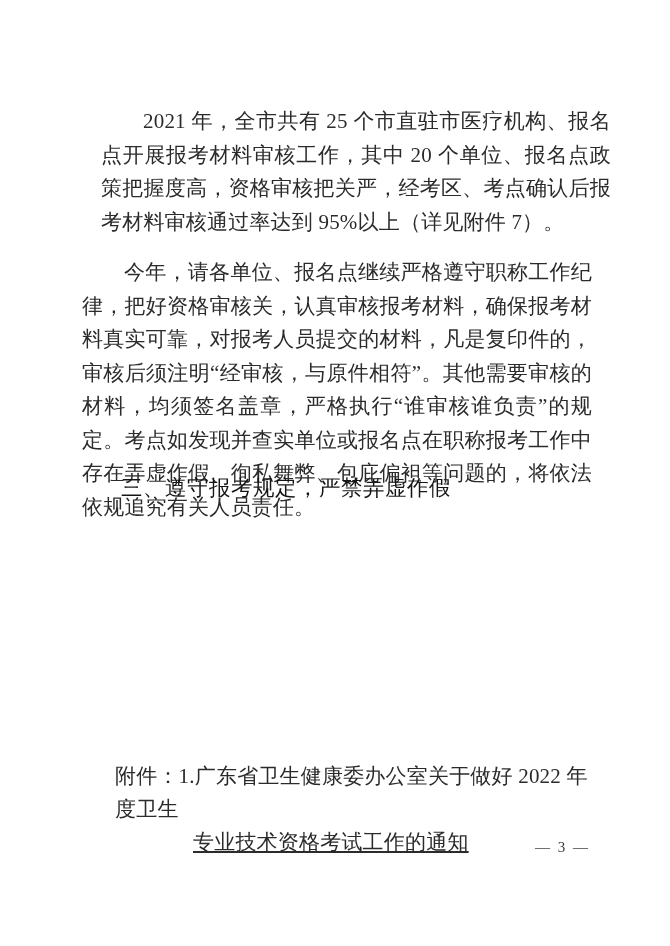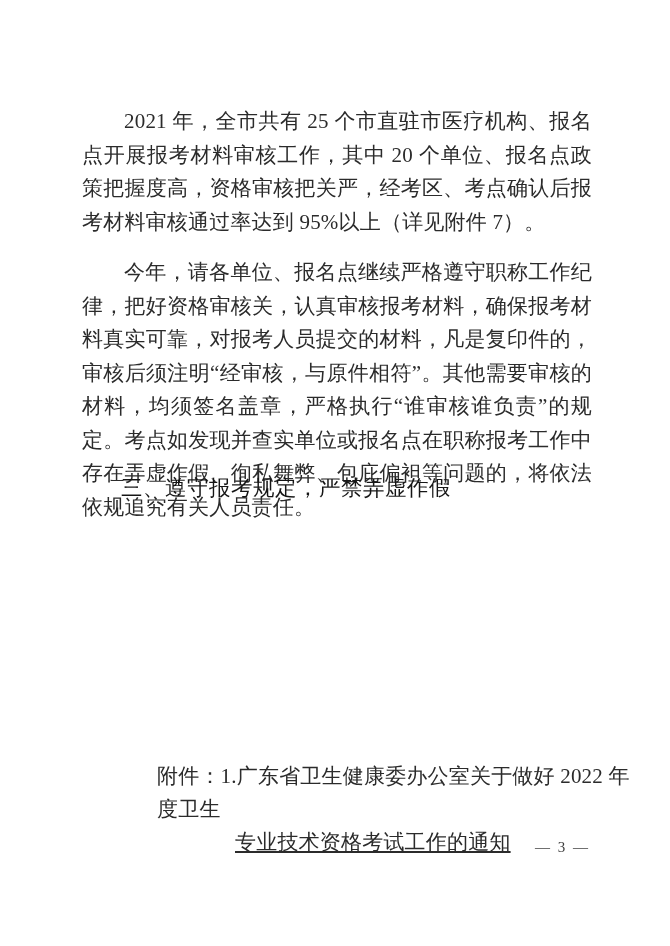--- a/index.html
+++ b/index.html
@@ -21,21 +21,21 @@
     left: 82px;
     width: 510px;
     margin: 0;
     font-size: 21px;
     line-height: 33.5px;
     text-align: justify;
     text-justify: inter-character;
     text-indent: 2em;
     letter-spacing: 0.2px;
   }
-  #p1 { top: 105px; }
+  #p1 { top: 105px; margin-left: 19px; }
   #p2 { top: 256px; }
   #p3 { top: 507px; }
   .section-heading {
     position: absolute;
     left: 86px;
     top: 472px;
     width: 510px;
     margin: 0;
     font-family: "Liberation Sans", "DejaVu Sans", sans-serif;
     font-weight: normal;
@@ -46,21 +46,20 @@
     letter-spacing: 0.5px;
   }
   .attachment {
     position: absolute;
     left: 115px;
     top: 760px;
     width: 480px;
     font-size: 21px;
     line-height: 33px;
     letter-spacing: 0.2px;
-    margin-left: 42px;
   }
   .attachment .att-line2 {
     padding-left: 78px;
     text-decoration: underline;
   }
   .page-number {
     position: absolute;
     top: 839px;
     right: 80px;
     font-size: 15px;

